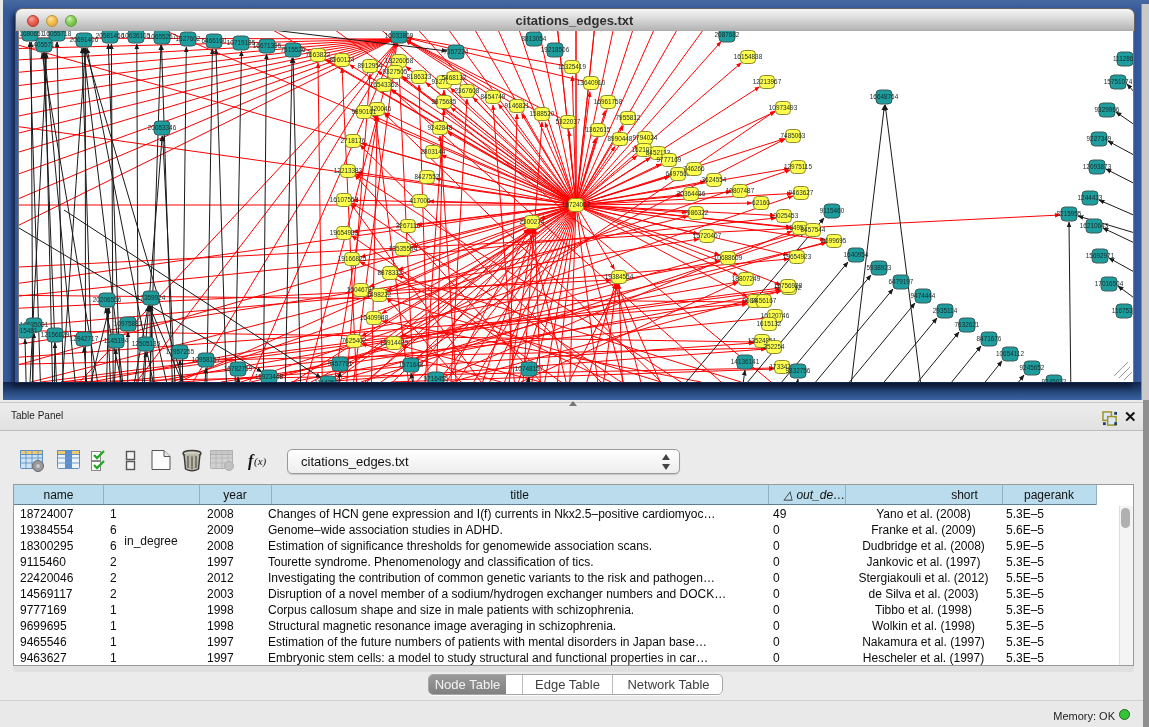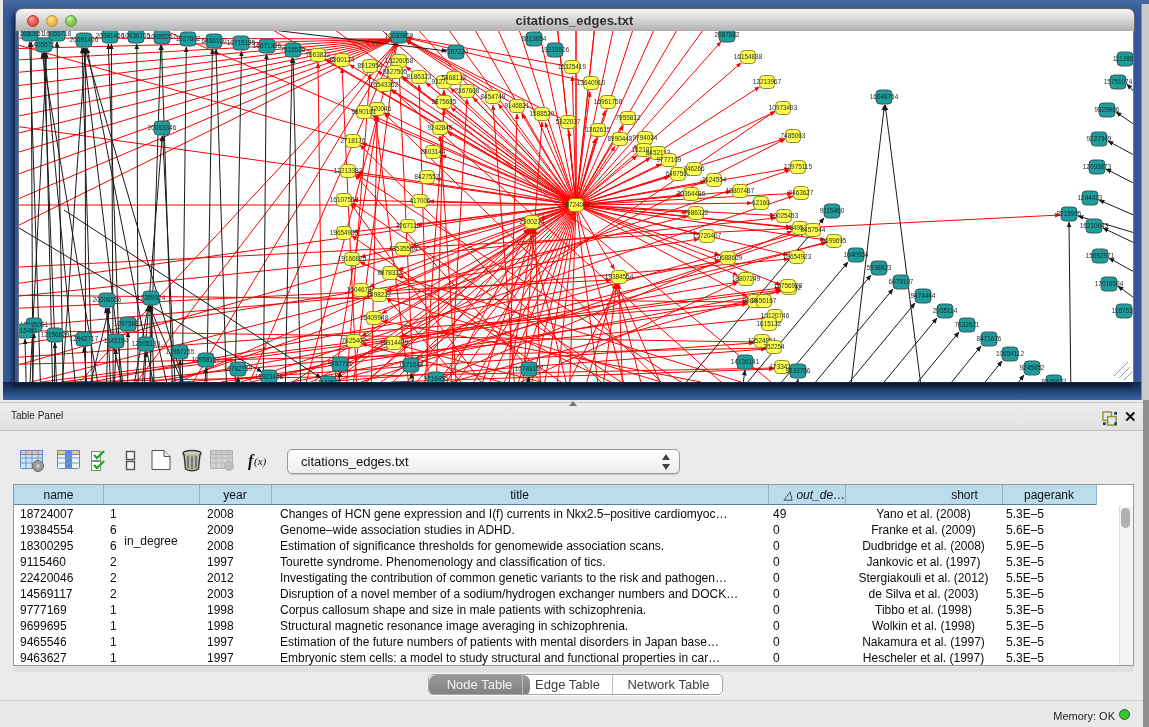--- a/index.html
+++ b/index.html
@@ -47,29 +47,29 @@
 #combo .arr .up { top:0; border-bottom:6px solid #444; }
 #combo .arr .dn { bottom:0; border-top:6px solid #444; }
 
 #tbl { position:absolute; left:13px; top:484px; width:1121px; height:182px; background:#fff; border:1px solid #9a9a9a; }
 #thead { position:absolute; left:14px; top:485px; width:1082px; height:20px; background:#badcec; }
 .th { position:absolute; top:488px; height:17px; font-size:12px; color:#111; text-align:center; }
 .thd { position:absolute; top:485px; width:1px; height:20px; background:#8fb2c4; }
 #theadline { position:absolute; left:14px; top:504px; width:1082px; height:1px; background:#5b7f93; }
 .tr { position:absolute; left:14px; width:1082px; height:16px; font-size:12px; color:#0a0a0a; white-space:nowrap; }
 .tr span { position:absolute; top:1px; }
-.c0 { left:6px; } .c1 { left:96px; } .c2 { left:193px; } .c3 { left:266px; width:492px; overflow:hidden; }
+.c0 { left:6px; } .c1 { left:96px; } .c2 { left:193px; } .c3 { left:254px; width:492px; overflow:hidden; }
 .c4 { left:759px; } .c5 { left:831px; width:157px; text-align:center; } .c6 { left:992px; }
 #vsb { position:absolute; left:1119px; top:506px; width:14px; height:159px; background:#f4f4f4; border-left:1px solid #ddd; }
 #vsbt { position:absolute; left:1121px; top:508px; width:9px; height:20px; background:#b0b0b0; border-radius:5px; }
 
 #tabs { position:absolute; left:428px; top:674px; width:295px; height:21px; border:1px solid #a6a6a6;
   border-radius:5px; background:#fff; overflow:hidden; box-shadow:0 1px 0 rgba(255,255,255,.8); }
 #tabs .seg { position:absolute; top:0; height:21px; font-size:13px; line-height:20px; text-align:center; color:#404040; }
-#seg1 { left:0; width:101px; background:linear-gradient(#9a9a9a,#7e7e7e); color:#f4f4f4 !important;border-radius:7px; }
+#seg1 { left:0; width:77px; background:linear-gradient(#9a9a9a,#7e7e7e); color:#f4f4f4 !important; }
 #seg2 { left:93px; width:90px; border-left:1px solid #bbb; }
 #seg3 { left:183px; width:112px; border-left:1px solid #bbb; }
 
 #status { position:absolute; left:0; top:700px; width:1149px; height:43px; background:#e9e9e9; border-top:1px solid #d0d0d0; }
 #mem { position:absolute; right:34px; top:9px; font-size:11px; color:#222; }
 #memdot { position:absolute; left:1119px; top:8px; width:11px; height:11px; border-radius:50%;
   background:#35c435; border:1.5px solid #1e6b1e; }
 #panright { position:absolute; left:1143px; top:400px; width:6px; height:327px; background:#8f8f8f; }
 #tblbot { position:absolute; left:13px; top:666px; width:1121px; height:6px; background:#e0e0e0; border-radius:0 0 4px 4px; }
 </style></head>

